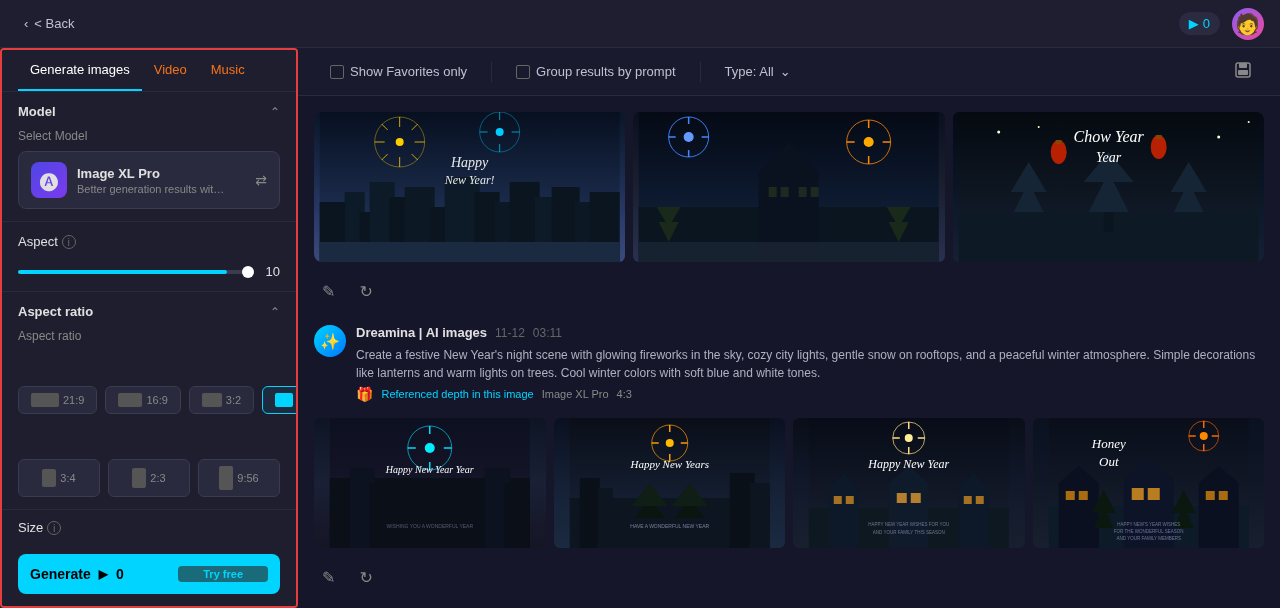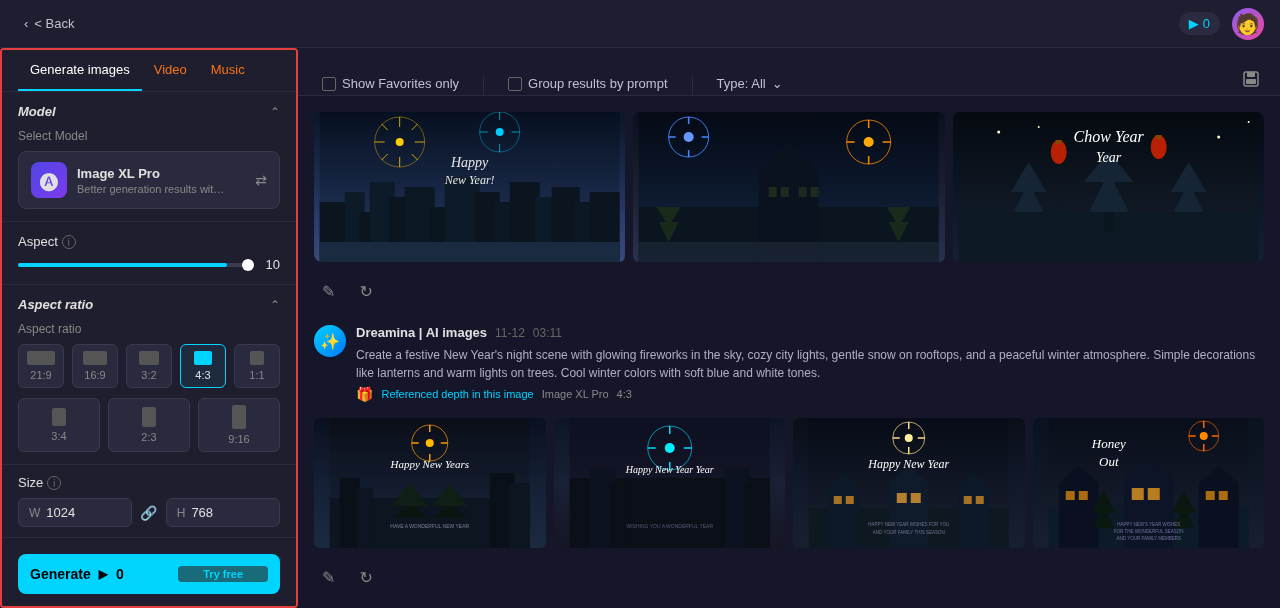--- a/index.html
+++ b/index.html
@@ -124,21 +124,20 @@
       display: flex;
       align-items: center;
       justify-content: space-between;
       margin-bottom: 10px;
       cursor: pointer;
     }
     .section-title {
       font-size: 13px;
       font-weight: 600;
       color: #e0e0e0;
-      font-style: italic;
     }
     .chevron-icon {
       color: #888;
       font-size: 12px;
     }
 
     
     .select-label {
       font-size: 12px;
       color: #888;
@@ -212,21 +211,21 @@
       border-radius: 50%;
       border: 1px solid #666;
       display: inline-flex;
       align-items: center;
       justify-content: center;
     }
     .quality-slider-container {
       display: flex;
       align-items: center;
       gap: 10px;
-      margin-top: 8px;
+      margin-top: 15px;
     }
     .quality-slider {
       flex: 1;
       height: 4px;
       background: #3a3a50;
       border-radius: 2px;
       position: relative;
       cursor: pointer;
     }
     .quality-slider-fill {
@@ -260,29 +259,30 @@
     }
     .aspect-grid-row2 {
       display: grid;
       grid-template-columns: repeat(3, 1fr);
       gap: 8px;
     }
     .aspect-btn {
       background: #2a2a3e;
       border: 1px solid #3a3a50;
       border-radius: 6px;
-      padding: 6px 0;
-      display: flex;
-      flex-direction: column;
+      padding: 6px 12px;
+      display: flex;
+      flex-direction: row;
       align-items: center;
       justify-content: center;
       gap: 4px;
       cursor: pointer;
       color: #888;
       font-size: 11px;
+      margin-top: 35px;
     }
     .aspect-btn.active {
       border: 1px solid #00d4ff;
       background: #1e2a3e;
       color: #e0e0e0;
     }
     .aspect-preview {
       background: #555;
       border-radius: 2px;
     }
@@ -367,23 +367,23 @@
       background: #16162a;
       display: flex;
       flex-direction: column;
       overflow: hidden;
     }
 
     
     .content-toolbar {
       height: 48px;
       display: flex;
-      align-items: flex-end;
+      align-items: center;
       gap: 16px;
-      padding: 0 16px;
+      padding: 0 24px;
       border-bottom: 1px solid #2a2a3e;
       background: #1a1a2e;
       flex-shrink: 0;
     }
     .toolbar-btn {
       display: flex;
       align-items: center;
       gap: 6px;
       font-size: 13px;
       color: #c0c0d0;
@@ -645,21 +645,21 @@
             <span>3:4</span>
           </div>
 
           <div class="aspect-btn">
             <div class="aspect-preview" style="width:14px;height:20px;"></div>
             <span>2:3</span>
           </div>
 
           <div class="aspect-btn">
             <div class="aspect-preview" style="width:14px;height:24px;"></div>
-            <span>9:16</span>
+            <span>9:56</span>
           </div>
         </div>
       </div>
 
       <div class="size-section">
         <div class="size-label">
           <span>Size</span>
           <span class="info-icon">i</span>
         </div>
         <div class="size-inputs">
@@ -878,20 +878,50 @@
             <span class="meta-tag">Referenced depth in this image</span>
             <span class="meta-model">Image XL Pro</span>
             <span class="meta-ratio">4:3</span>
           </div>
         </div>
       </div>
 
       <div class="image-group">
         <div style="display:grid;grid-template-columns:repeat(4,1fr);gap:8px;">
 
+          <div class="image-thumb" style="height:130px;background:linear-gradient(180deg,#0d1525 0%,#1a2035 50%,#151525 100%);border-radius:6px;">
+            <svg width="100%" height="100%" viewBox="0 0 200 130" xmlns="http://www.w3.org/2000/svg">
+              <defs>
+                  <linearGradient id="s5" x1="0" y1="0" x2="0" y2="1">
+                    <stop offset="0%" stop-color="#0d1020"></stop>
+                    <stop offset="100%" stop-color="#1a1a30"></stop>
+                  </linearGradient>
+                </defs>
+              <rect width="200" height="130" fill="url(#s5)"></rect>
+              <rect x="0" y="80" width="200" height="50" fill="#101520"></rect>
+
+              <rect x="0" y="60" width="200" height="70" fill="#0a0f18"></rect>
+              <rect x="20" y="50" width="25" height="80" fill="#0d1220"></rect>
+              <rect x="40" y="65" width="20" height="65" fill="#0a0f18"></rect>
+              <rect x="155" y="50" width="25" height="80" fill="#0d1220"></rect>
+              <rect x="175" y="65" width="25" height="65" fill="#0a0f18"></rect>
+
+              <circle cx="100" cy="30" r="22" fill="none" stroke="#00ddff" stroke-width="0.8" opacity="0.8"></circle>
+              <circle cx="100" cy="30" r="5" fill="#00eeff"></circle>
+              <line x1="100" y1="8" x2="100" y2="16" stroke="#00ddff" stroke-width="1.5"></line>
+              <line x1="100" y1="44" x2="100" y2="52" stroke="#00ddff" stroke-width="1.5"></line>
+              <line x1="78" y1="30" x2="86" y2="30" stroke="#00ddff" stroke-width="1.5"></line>
+              <line x1="114" y1="30" x2="122" y2="30" stroke="#00ddff" stroke-width="1.5"></line>
+
+              <text x="100" y="55" text-anchor="middle" font-family="Georgia, serif" font-size="10" fill="white" font-style="italic">Happy New Year Year</text>
+
+              <text x="100" y="110" text-anchor="middle" font-family="sans-serif" font-size="5" fill="#8888aa" opacity="0.6">WISHING YOU A WONDERFUL YEAR</text>
+            </svg>
+          </div>
+
           <div class="image-thumb" style="height:130px;background:linear-gradient(180deg,#0a1020 0%,#152035 50%,#1a2a40 100%);border-radius:6px;">
             <svg width="100%" height="100%" viewBox="0 0 200 130" xmlns="http://www.w3.org/2000/svg">
               <defs>
                   <linearGradient id="s4" x1="0" y1="0" x2="0" y2="1">
                     <stop offset="0%" stop-color="#0a0e18"></stop>
                     <stop offset="100%" stop-color="#1a2840"></stop>
                   </linearGradient>
                 </defs>
               <rect width="200" height="130" fill="url(#s4)"></rect>
               <rect x="0" y="80" width="200" height="50" fill="#0d1520"></rect>
@@ -912,50 +942,20 @@
               <line x1="100" y1="36" x2="100" y2="43" stroke="#ff9900" stroke-width="1.5"></line>
               <line x1="82" y1="25" x2="89" y2="25" stroke="#ff9900" stroke-width="1.5"></line>
               <line x1="111" y1="25" x2="118" y2="25" stroke="#ff9900" stroke-width="1.5"></line>
 
               <text x="100" y="50" text-anchor="middle" font-family="Georgia, serif" font-size="11" fill="white" font-style="italic">Happy New Years</text>
 
               <text x="100" y="110" text-anchor="middle" font-family="sans-serif" font-size="5" fill="#aaaacc" opacity="0.7">HAVE A WONDERFUL NEW YEAR</text>
             </svg>
           </div>
 
-          <div class="image-thumb" style="height:130px;background:linear-gradient(180deg,#0d1525 0%,#1a2035 50%,#151525 100%);border-radius:6px;">
-            <svg width="100%" height="100%" viewBox="0 0 200 130" xmlns="http://www.w3.org/2000/svg">
-              <defs>
-                  <linearGradient id="s5" x1="0" y1="0" x2="0" y2="1">
-                    <stop offset="0%" stop-color="#0d1020"></stop>
-                    <stop offset="100%" stop-color="#1a1a30"></stop>
-                  </linearGradient>
-                </defs>
-              <rect width="200" height="130" fill="url(#s5)"></rect>
-              <rect x="0" y="80" width="200" height="50" fill="#101520"></rect>
-
-              <rect x="0" y="60" width="200" height="70" fill="#0a0f18"></rect>
-              <rect x="20" y="50" width="25" height="80" fill="#0d1220"></rect>
-              <rect x="40" y="65" width="20" height="65" fill="#0a0f18"></rect>
-              <rect x="155" y="50" width="25" height="80" fill="#0d1220"></rect>
-              <rect x="175" y="65" width="25" height="65" fill="#0a0f18"></rect>
-
-              <circle cx="100" cy="30" r="22" fill="none" stroke="#00ddff" stroke-width="0.8" opacity="0.8"></circle>
-              <circle cx="100" cy="30" r="5" fill="#00eeff"></circle>
-              <line x1="100" y1="8" x2="100" y2="16" stroke="#00ddff" stroke-width="1.5"></line>
-              <line x1="100" y1="44" x2="100" y2="52" stroke="#00ddff" stroke-width="1.5"></line>
-              <line x1="78" y1="30" x2="86" y2="30" stroke="#00ddff" stroke-width="1.5"></line>
-              <line x1="114" y1="30" x2="122" y2="30" stroke="#00ddff" stroke-width="1.5"></line>
-
-              <text x="100" y="55" text-anchor="middle" font-family="Georgia, serif" font-size="10" fill="white" font-style="italic">Happy New Year Year</text>
-
-              <text x="100" y="110" text-anchor="middle" font-family="sans-serif" font-size="5" fill="#8888aa" opacity="0.6">WISHING YOU A WONDERFUL YEAR</text>
-            </svg>
-          </div>
-
           <div class="image-thumb" style="height:130px;background:linear-gradient(180deg,#0a0e18 0%,#10182a 50%,#182030 100%);border-radius:6px;">
             <svg width="100%" height="100%" viewBox="0 0 200 130" xmlns="http://www.w3.org/2000/svg">
               <defs>
                   <linearGradient id="s6" x1="0" y1="0" x2="0" y2="1">
                     <stop offset="0%" stop-color="#080c18"></stop>
                     <stop offset="100%" stop-color="#182030"></stop>
                   </linearGradient>
                 </defs>
               <rect width="200" height="130" fill="url(#s6)"></rect>
 

